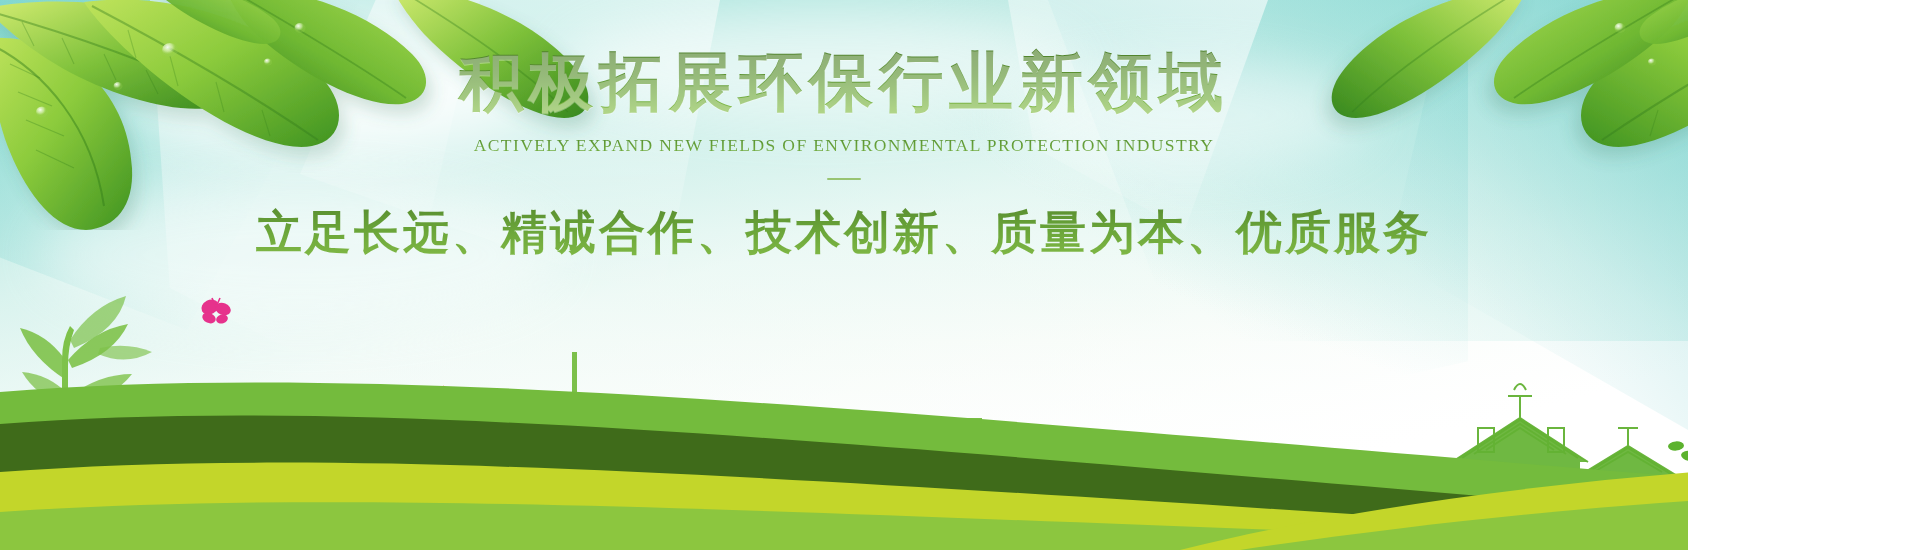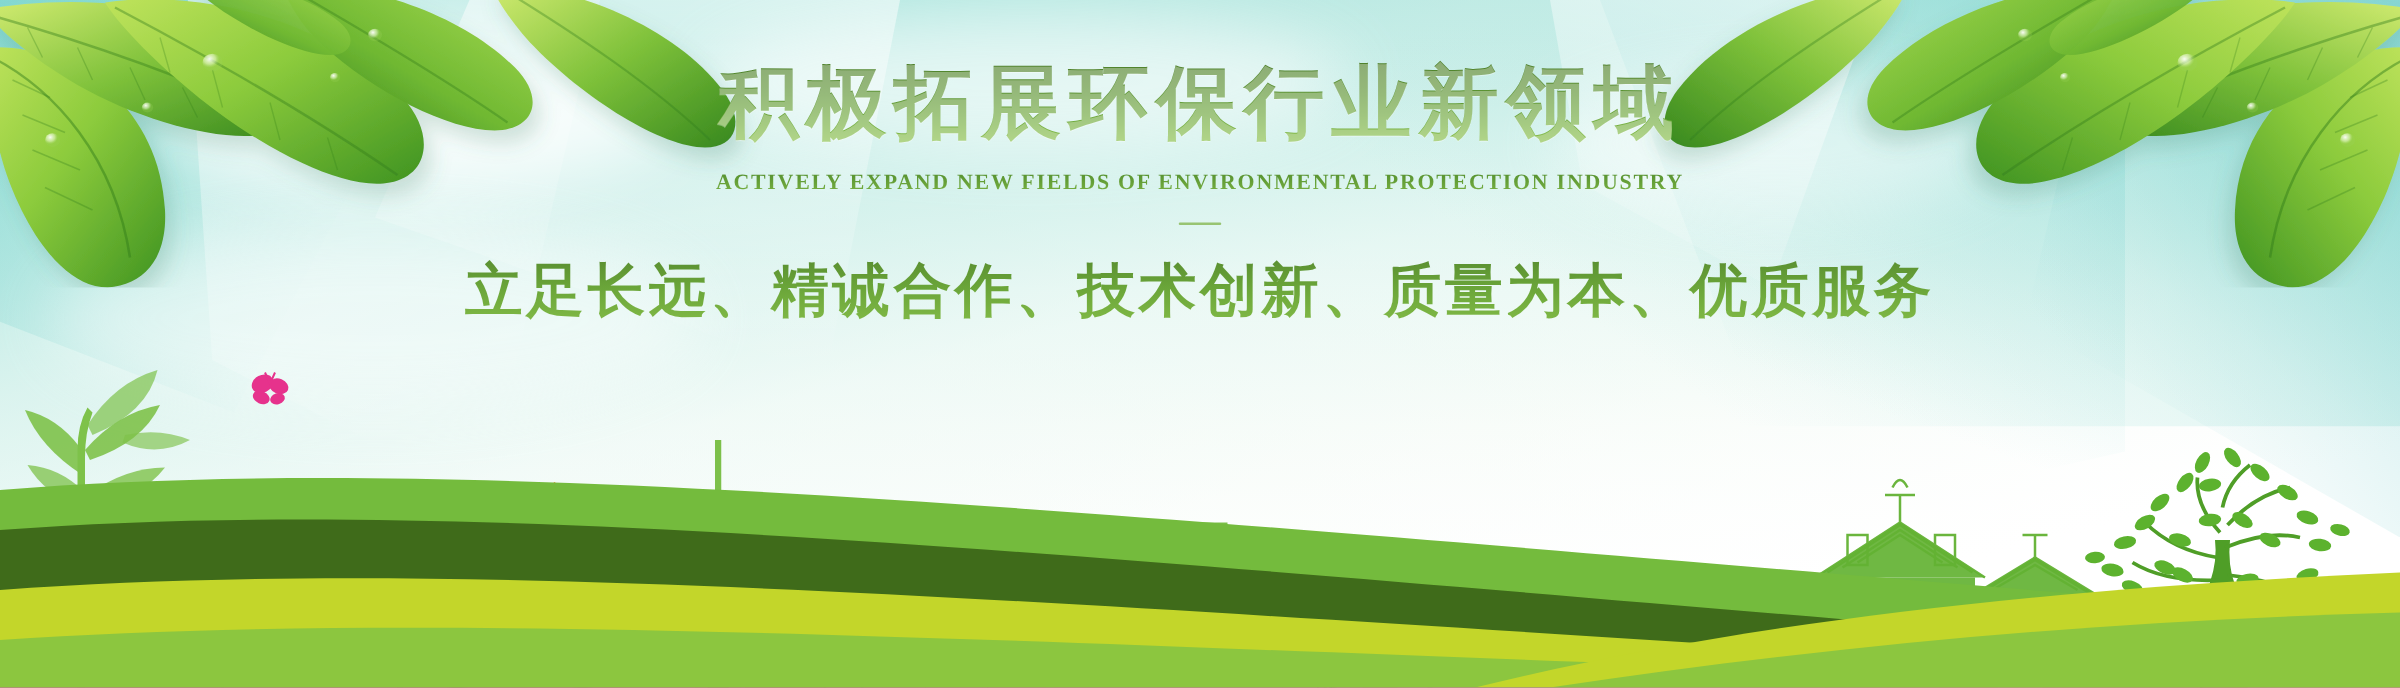--- a/index.html
+++ b/index.html
@@ -3,24 +3,24 @@
 <meta charset="utf-8">
 <title>环保行业 Banner</title>
 <style>
   html,body{margin:0;padding:0;}
   body{
     background:#ffffff;
     font-family:"Liberation Serif", serif;
   }
   #banner{
     position:relative;
-    width:1920px;
+    width:1688px;
     height:550px;
     overflow:hidden;
-    background:#7f1d1d;
+    background:#e5e5e5;
   }
   
   .sky{
     position:absolute;inset:0;
     background:
       linear-gradient(165deg,
         rgba(141,222,214,.95) 0%,
         rgba(175,231,224,.85) 14%,
         rgba(208,240,235,.7) 30%,
         rgba(236,249,246,.5) 46%,
@@ -72,21 +72,21 @@
     margin:0;
     background:linear-gradient(180deg,#4e7f2b 0%,#5d9433 38%,#73ad3f 72%,#8cc34a 100%);
     -webkit-background-clip:text;background-clip:text;
     color:#5e9634;
     -webkit-text-fill-color:transparent;
     text-shadow:0 1px 0 rgba(255,255,255,.35);
   }
   .subtitle{
     margin:18px 0 0;
     font-family:"Liberation Serif", serif;
-    font-weight:bold;
+    font-weight:normal;
     font-size:17.5px;
     letter-spacing:1.4px;
     color:#6aa33c;
     background:linear-gradient(180deg,#4f8a2c,#7cb544);
     -webkit-background-clip:text;background-clip:text;
     -webkit-text-fill-color:transparent;
   }
   .divider{
     margin:22px auto 0;
     width:34px;height:2px;

